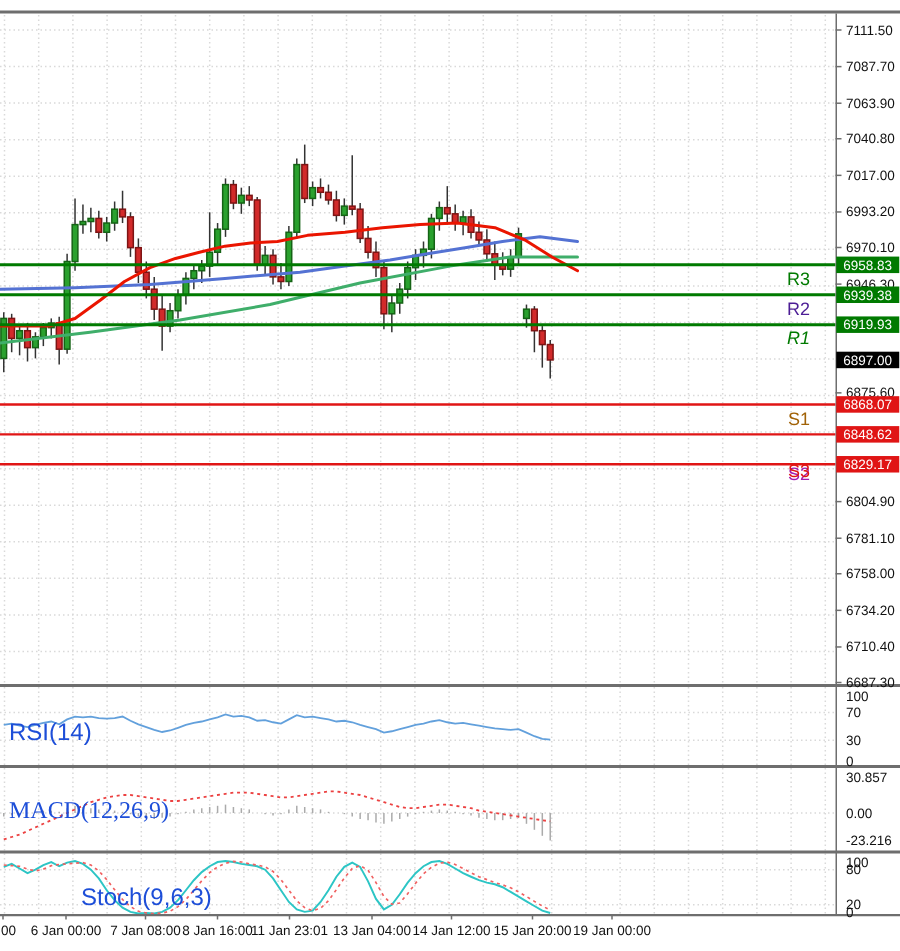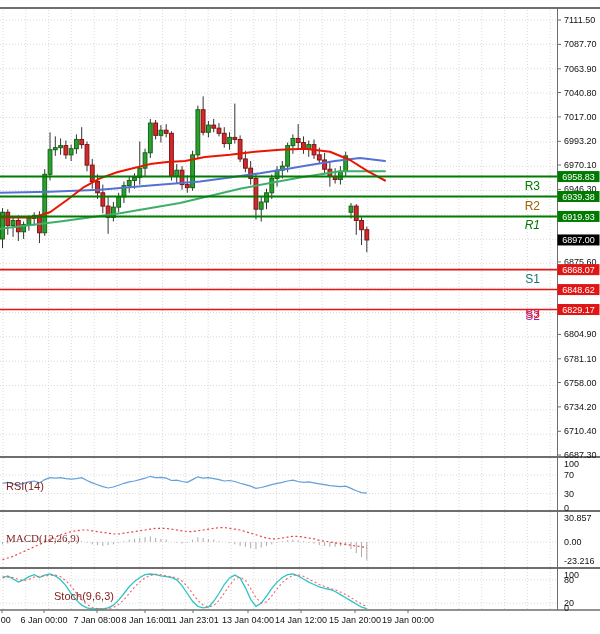--- a/index.html
+++ b/index.html
@@ -1,19 +1,19 @@
 <!DOCTYPE html>
 <html><head>
 <meta charset="utf-8">
 <style>
   html,body{margin:0;padding:0;background:#fff;}
   #window{position:relative;width:600px;height:634px;overflow:hidden;background:#fff;
           font-family:"Liberation Sans",sans-serif;}
   #chart-svg{position:absolute;left:0;top:0;}
-  .panel-label{position:absolute;left:6px;font-size:11px;color:#7f1d1d;white-space:nowrap;}
+  .panel-label{position:absolute;left:6px;font-size:16px;color:#1d4ed8;white-space:nowrap;}
   #rsi-label{top:480px;}
   #macd-label{top:532px;font-family:Liberation Serif, serif;}
   #stoch-label{top:590px;margin-left:48px;}
   .level-label{position:absolute;right:60px;font-size:12px;white-space:nowrap;text-align:center;}
 </style>
 </head>
 <body>
 
 <div id="window">
   <svg id="chart-svg" width="600" height="634">
@@ -613,18 +613,18 @@
         <line x1="355" y1="610" x2="355" y2="613" stroke="#6e6e6e" stroke-width="1"></line>
         <text x="355" y="623" text-anchor="middle">15 Jan 20:00</text>
         <line x1="408" y1="610" x2="408" y2="613" stroke="#6e6e6e" stroke-width="1"></line>
         <text x="408" y="623" text-anchor="middle">19 Jan 00:00</text>
       </g>
     </svg>
   <div class="panel-label" id="rsi-label">RSI(14)</div>
   <div class="panel-label" id="macd-label">MACD(12,26,9)</div>
   <div class="panel-label" id="stoch-label">Stoch(9,6,3)</div>
 <div class="level-label" style="top: 178.557px; color: rgb(0, 122, 0);">R3</div>
-    <div class="level-label" style="top: 198.502px; color: #a16207;">R2</div>
+    <div class="level-label" style="top: 198.502px; color: #4c1d95;">R2</div>
     <div class="level-label" style="top: 218.447px; color: rgb(0, 122, 0); font-style: italic;">R1</div>
-    <div class="level-label" style="top: 271.628px; color: #0f766e;">S1</div>
+    <div class="level-label" style="top: 271.628px; color: #a16207;">S1</div>
     <div class="level-label" style="top: 309px; color: #a21caf;">S2</div>
     <div class="level-label" style="top: 307px; color: rgb(224, 21, 21);">S3</div>
   </div>
 
 </body></html>

